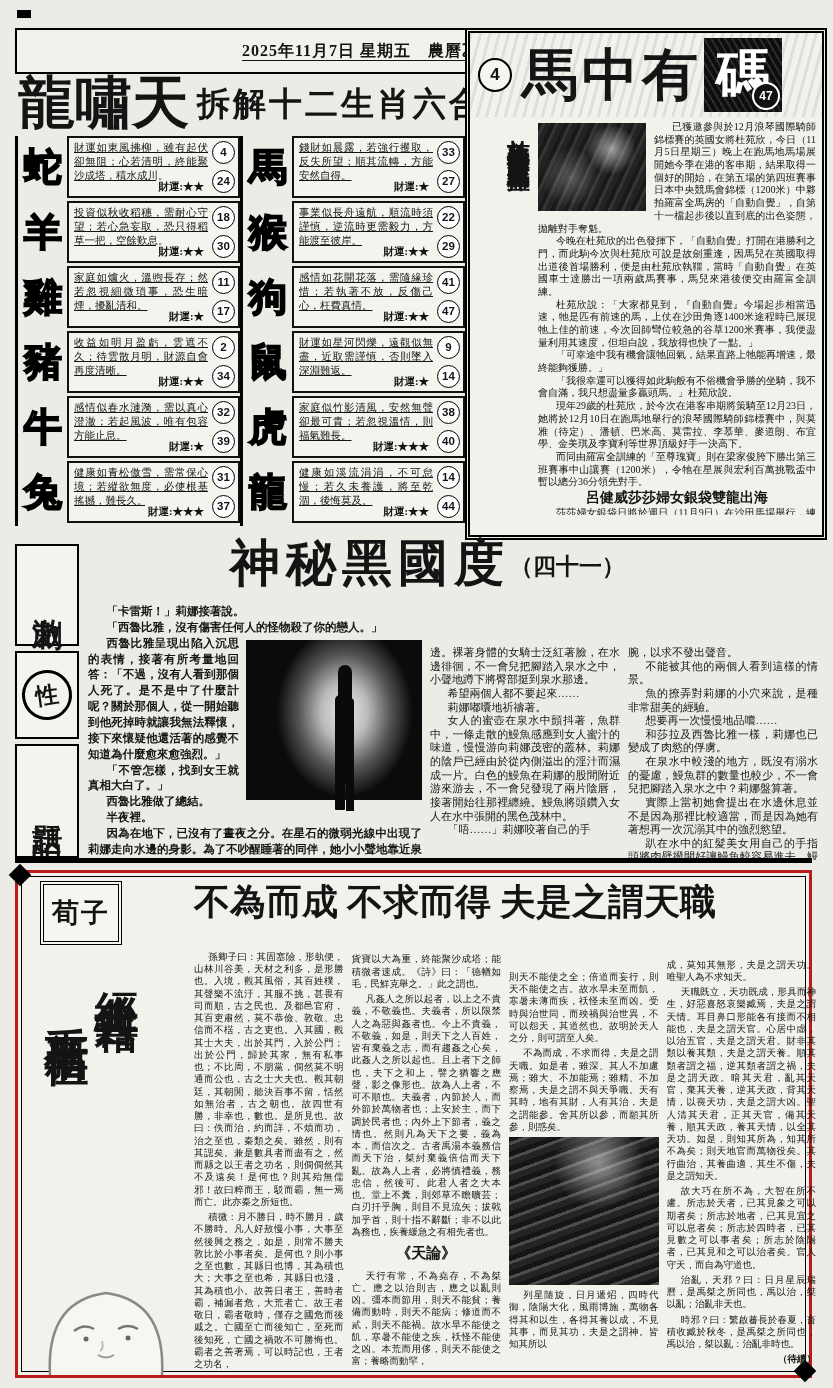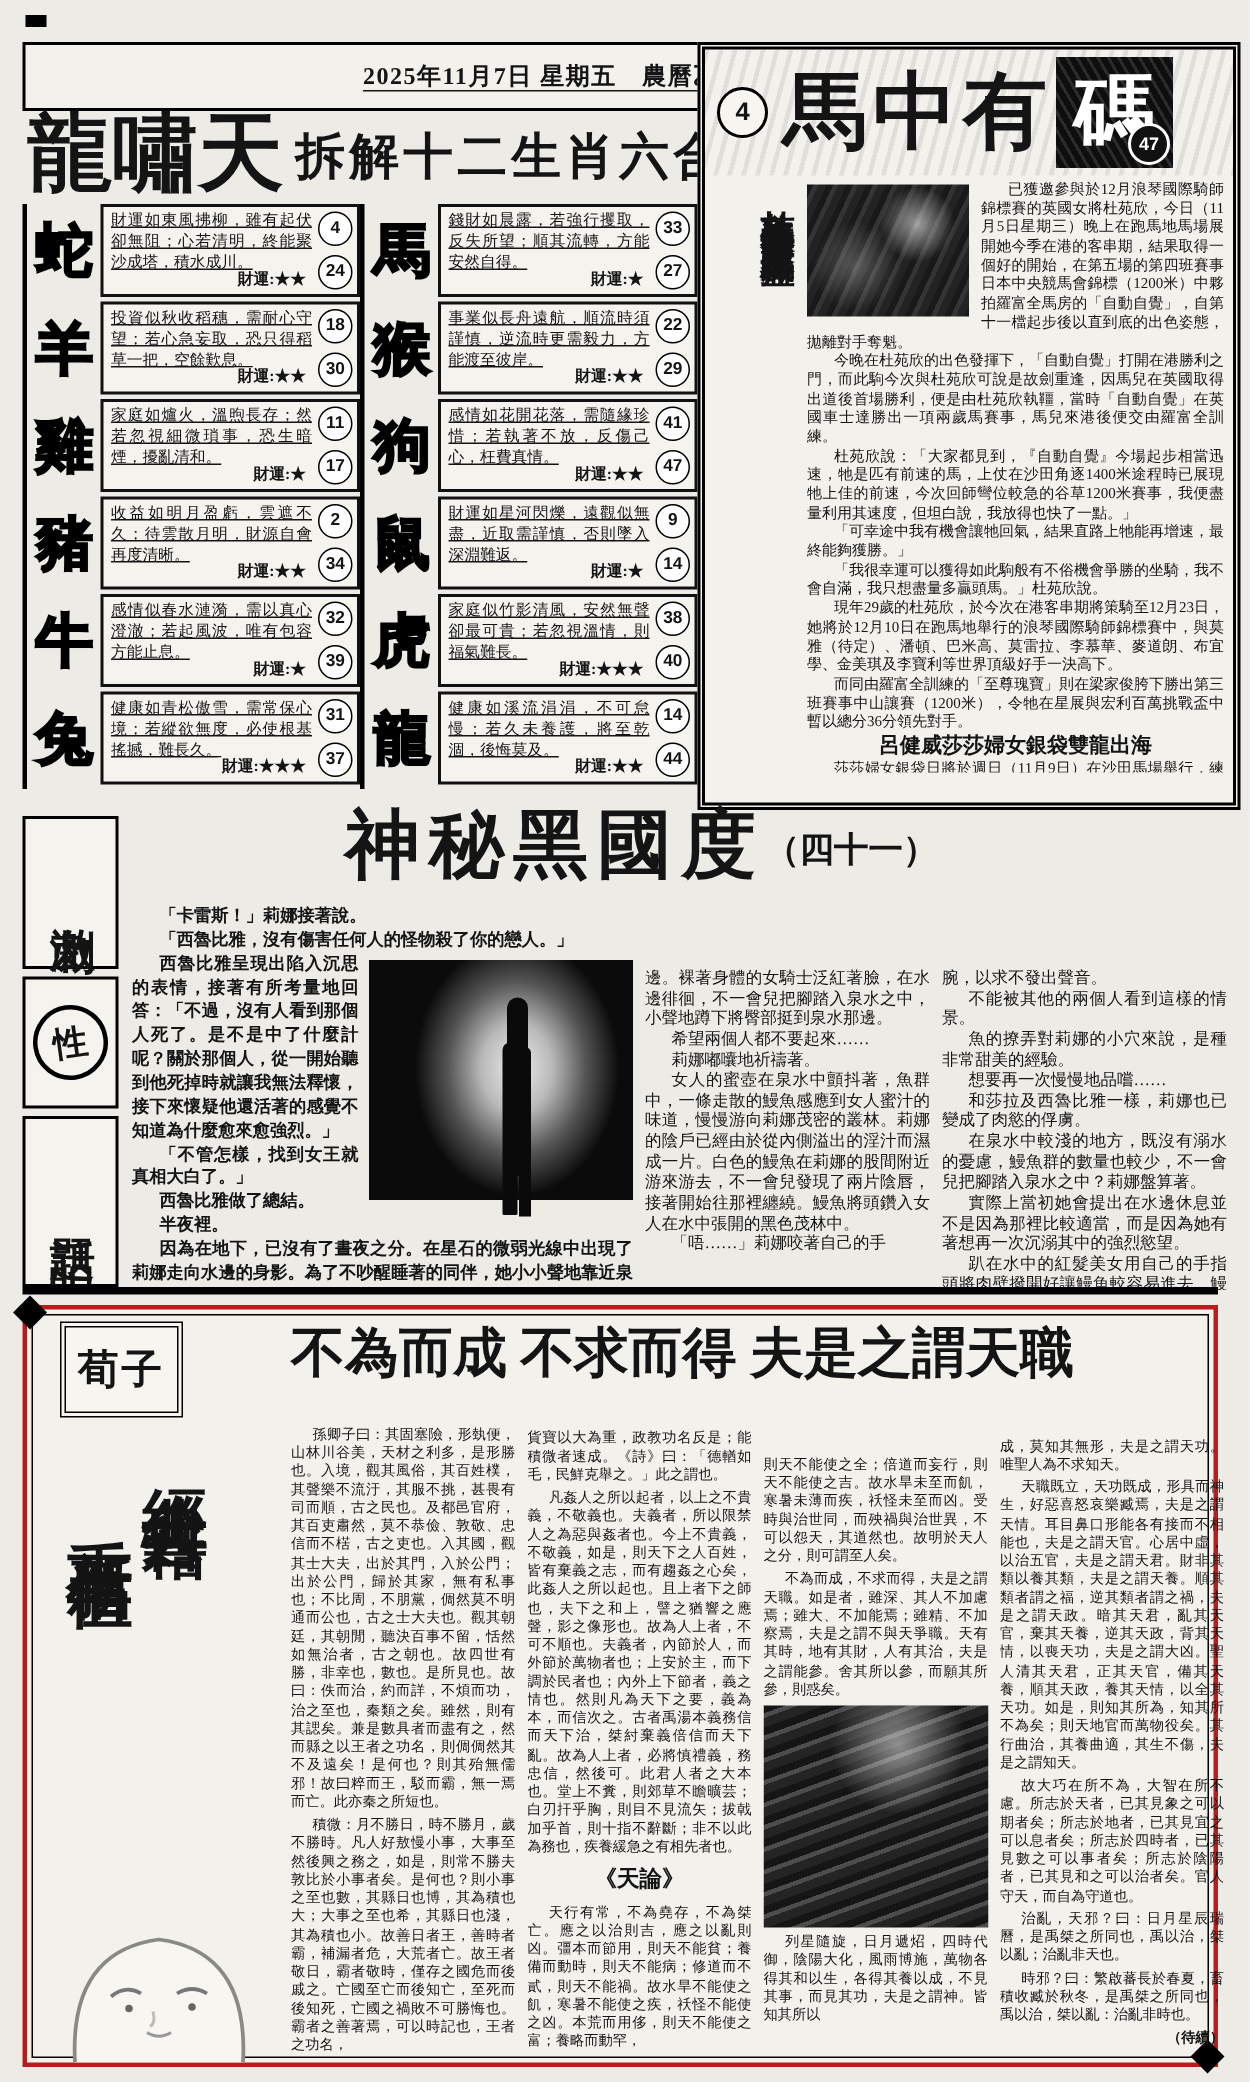--- a/index.html
+++ b/index.html
@@ -342,21 +342,21 @@
         <path d="M66 70 q2 8 -2 10" fill="none" stroke="#bbb" stroke-width="2"></path>
       </svg>
     </div>
     <div class="cl-title">不為而成 不求而得 夫是之謂天職</div>
     <div class="cl-cols">
       <div class="cl-col">
         <p>孫卿子曰：其固塞險，形埶便，山林川谷美，天材之利多，是形勝也。入境，觀其風俗，其百姓樸，其聲樂不流汙，其服不挑，甚畏有司而順，古之民也。及都邑官府，其百吏肅然，莫不恭儉、敦敬、忠信而不楛，古之吏也。入其國，觀其士大夫，出於其門，入於公門；出於公門，歸於其家，無有私事也；不比周，不朋黨，倜然莫不明通而公也，古之士大夫也。觀其朝廷，其朝閒，聽決百事不留，恬然如無治者，古之朝也。故四世有勝，非幸也，數也。是所見也。故曰：佚而治，約而詳，不煩而功，治之至也，秦類之矣。雖然，則有其諰矣。兼是數具者而盡有之，然而縣之以王者之功名，則倜倜然其不及遠矣！是何也？則其殆無儒邪！故曰粹而王，駁而霸，無一焉而亡。此亦秦之所短也。</p>
         <p>積微：月不勝日，時不勝月，歲不勝時。凡人好敖慢小事，大事至然後興之務之，如是，則常不勝夫敦比於小事者矣。是何也？則小事之至也數，其縣日也博，其為積也大；大事之至也希，其縣日也淺，其為積也小。故善日者王，善時者霸，補漏者危，大荒者亡。故王者敬日，霸者敬時，僅存之國危而後戚之。亡國至亡而後知亡，至死而後知死，亡國之禍敗不可勝悔也。霸者之善著焉，可以時記也，王者之功名，</p>
       </div>
       <div class="cl-col">
-        <p style="text-indent:0;">貨寶以大為重，政教功名反是；能積微者速成。《詩》曰：「德輶如毛，民鮮克舉之。」此之謂也。</p>
+        <p style="text-indent:0;">貨寶以大為重，終能聚沙成塔；能積微者速成。《詩》曰：「德輶如毛，民鮮克舉之。」此之謂也。</p>
         <p>凡姦人之所以起者，以上之不貴義，不敬義也。夫義者，所以限禁人之為惡與姦者也。今上不貴義，不敬義，如是，則天下之人百姓，皆有棄義之志，而有趨姦之心矣，此姦人之所以起也。且上者下之師也，夫下之和上，譬之猶響之應聲，影之像形也。故為人上者，不可不順也。夫義者，內節於人，而外節於萬物者也；上安於主，而下調於民者也；內外上下節者，義之情也。然則凡為天下之要，義為本，而信次之。古者禹湯本義務信而天下治，桀紂棄義倍信而天下亂。故為人上者，必將慎禮義，務忠信，然後可。此君人者之大本也。堂上不糞，則郊草不瞻曠芸；白刃扞乎胸，則目不見流矢；拔戟加乎首，則十指不辭斷；非不以此為務也，疾養緩急之有相先者也。</p>
         <div class="cl-sub">《天論》</div>
         <p>天行有常，不為堯存，不為桀亡。應之以治則吉，應之以亂則凶。彊本而節用，則天不能貧；養備而動時，則天不能病；修道而不貳，則天不能禍。故水旱不能使之飢，寒暑不能使之疾，祅怪不能使之凶。本荒而用侈，則天不能使之富；養略而動罕，</p>
       </div>
       <div class="cl-col">
         <p style="text-indent:0;">則天不能使之全；倍道而妄行，則天不能使之吉。故水旱未至而飢，寒暑未薄而疾，祅怪未至而凶。受時與治世同，而殃禍與治世異，不可以怨天，其道然也。故明於天人之分，則可謂至人矣。</p>
         <p>不為而成，不求而得，夫是之謂天職。如是者，雖深、其人不加慮焉；雖大、不加能焉；雖精、不加察焉，夫是之謂不與天爭職。天有其時，地有其財，人有其治，夫是之謂能參。舍其所以參，而願其所參，則惑矣。</p>
         <div class="cl-photo"></div>
         <p>列星隨旋，日月遞炤，四時代御，陰陽大化，風雨博施，萬物各得其和以生，各得其養以成，不見其事，而見其功，夫是之謂神。皆知其所以</p>
       </div>

